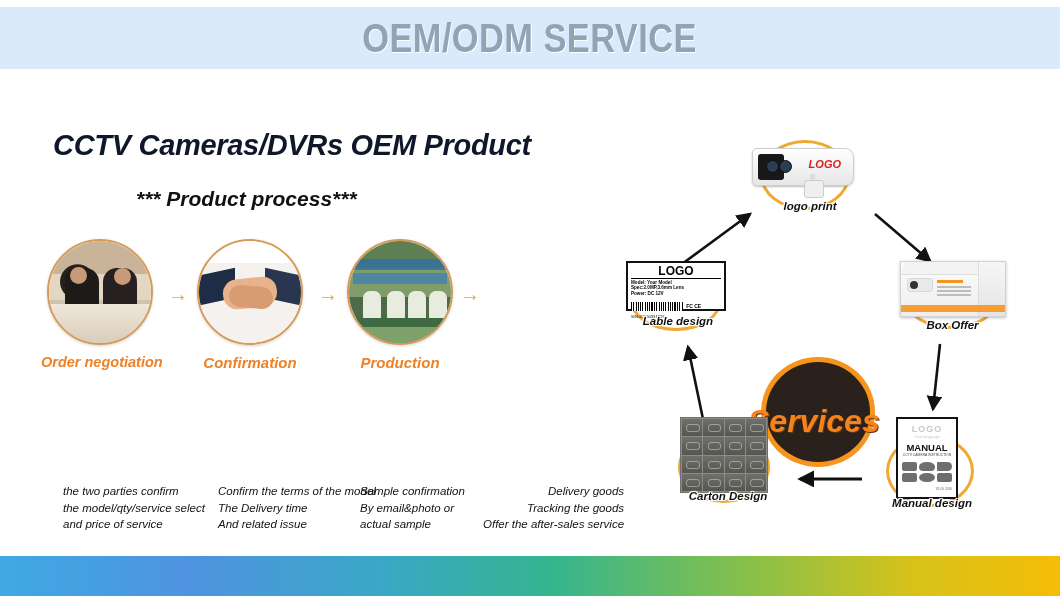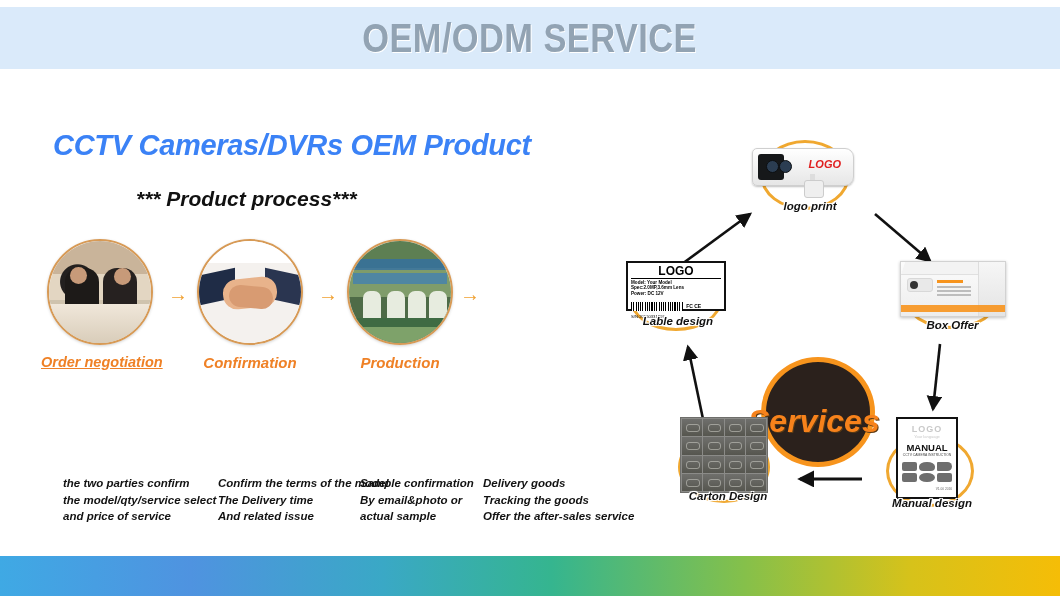--- a/index.html
+++ b/index.html
@@ -25,21 +25,21 @@
     transform:scaleX(.86);
   }
 
   
   .stage{position:absolute;left:0;top:69px;width:1060px;height:476px;background:#fff;}
 
   
   .left-panel{position:absolute;left:28px;top:30px;width:560px;height:440px;}
   .lp-title{
     position:absolute;left:25px;top:30px;
-    font-size:29px;font-weight:bold;font-style:italic;color:#3b82f6;
+    font-size:29px;font-weight:bold;font-style:italic;color:#0f172a;
     letter-spacing:-.3px;
     white-space:nowrap;
   }
   .lp-sub{
     position:absolute;left:108px;top:88px;
     font-size:21px;font-weight:bold;font-style:italic;color:#111;
     white-space:nowrap;
   }
 
   .steps{position:absolute;left:0;top:140px;width:560px;height:230px;}
@@ -102,33 +102,33 @@
     background:#3f86bd;border-radius:6px;transform:rotate(18deg);}
   .ph-del .truck{position:absolute;right:4%;top:42%;width:36px;height:28px;background:#1f5fa0;border-radius:3px;}
   .ph-del .truck:after{content:"";position:absolute;left:4px;top:6px;width:26px;height:18px;background:#e6e2d6;}
   .ph-del .fork{position:absolute;left:4%;top:44%;width:20px;height:26px;background:#d9d6ce;border-left:4px solid #2f6ea8;}
 
   .step-label{
     text-align:center;margin-top:9px;
     font-size:15px;font-weight:bold;font-style:italic;color:#ef8126;
     white-space:nowrap;
   }
-  .step-0 .step-label{font-size:14.5px;text-decoration:underline;}
+  .step-0 .step-label{font-size:14.5px;}
 
   .arrow-sm{
     position:absolute;top:44px;color:#f0a030;font-size:20px;font-weight:bold;
   }
   .arrow-0{left:140px;} .arrow-1{left:290px;} .arrow-2{left:432px;}
 
   .step-desc{
-    position:absolute;top:236px;
-    font-size:11.5px;font-weight:bold;font-style:italic;color:#121212;
+    position:absolute;top:244px;
+    font-size:11.5px;font-weight:normal;font-style:italic;color:#121212;
     line-height:16.5px;white-space:nowrap;
   }
-  .sd-0{left:35px;} .sd-1{left:190px;} .sd-2{left:332px;} .sd-3{left:455px;}
+  .sd-0{left:35px;} .sd-1{left:190px;} .sd-2{left:332px;} .sd-3{left:455px;text-align:right;}
 
   
   .right-panel{position:absolute;left:600px;top:10px;width:450px;height:440px;}
 
   .node{position:absolute;text-align:center;}
   .node-ring{
     position:absolute;border:3px solid #f0a830;border-radius:50%;
     box-sizing:border-box;
   }
   .node-label{

